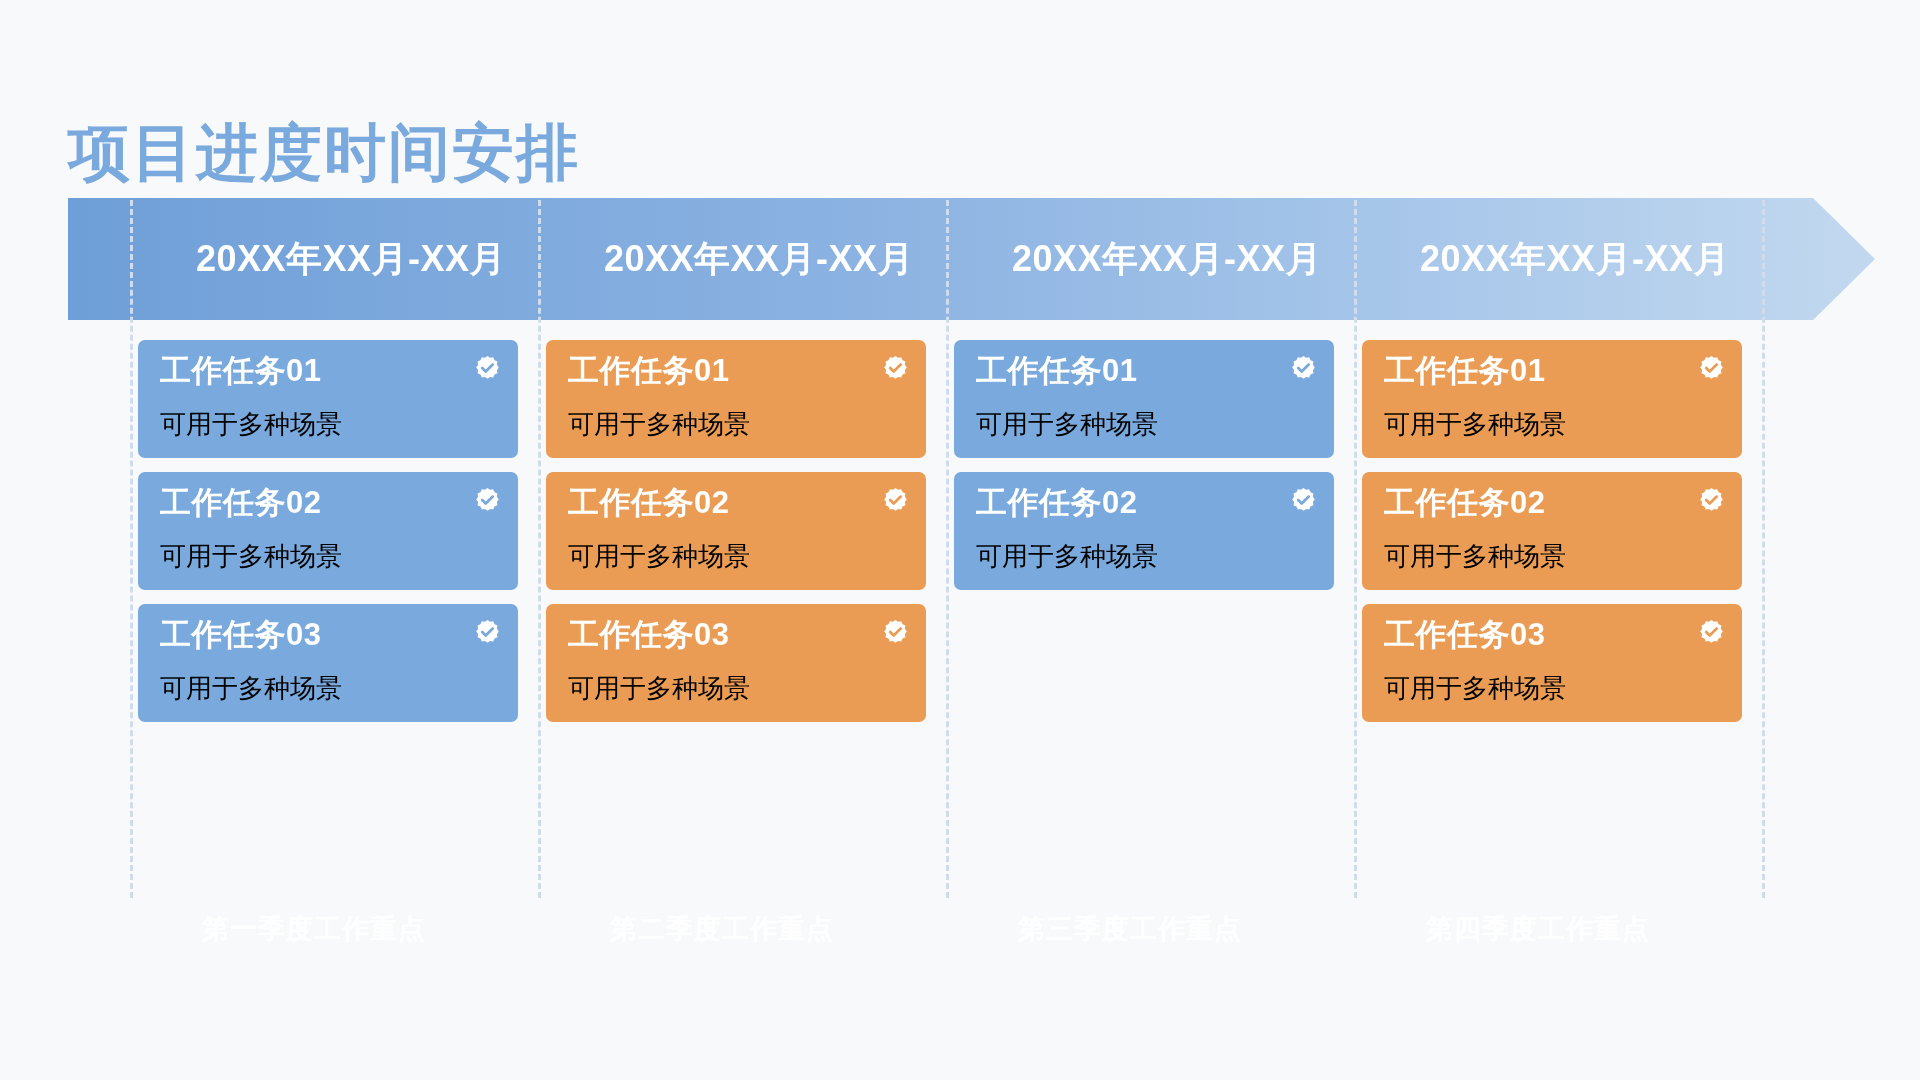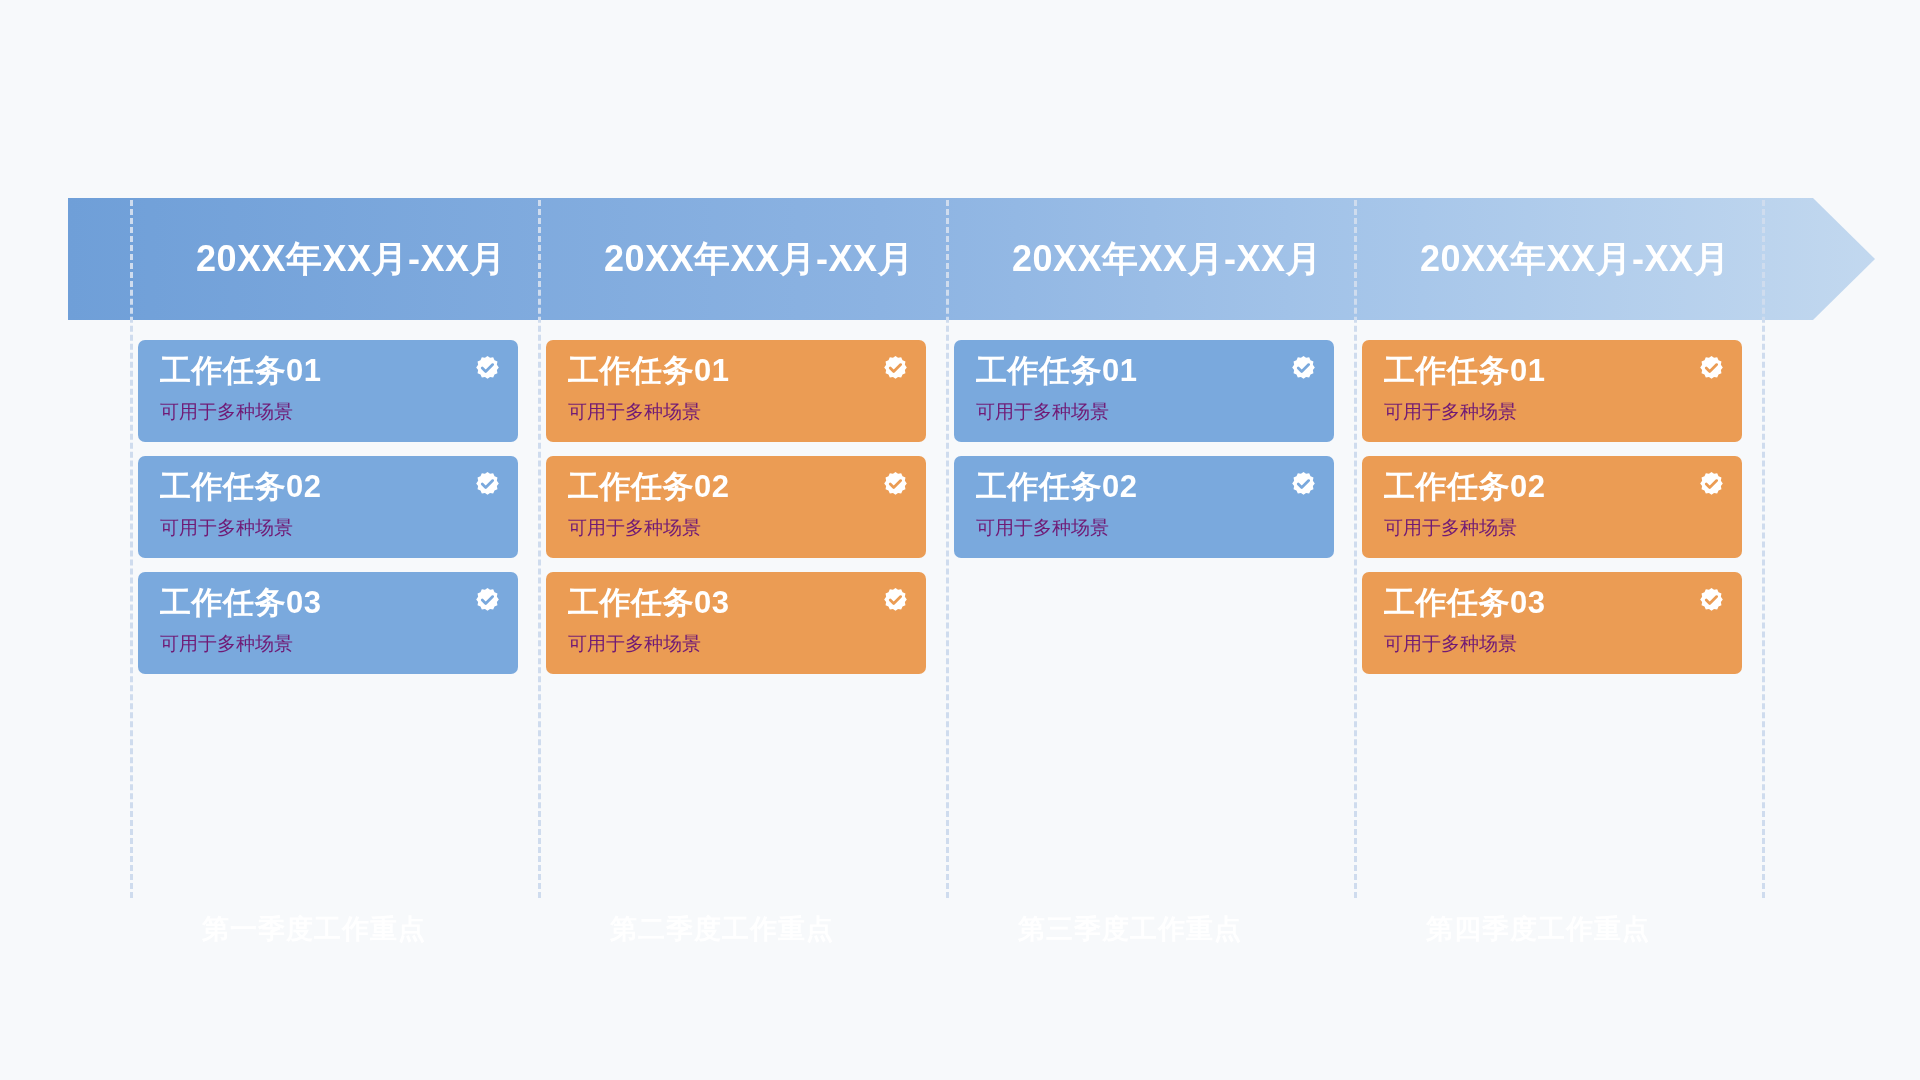--- a/index.html
+++ b/index.html
@@ -88,44 +88,44 @@
   }
   .column {
     position: absolute;
     top: 0;
     width: 380px;
   }
 
   .card {
     position: relative;
     width: 380px;
-    height: 102px;
+    height: 118px;
     border-radius: 7px;
     margin-bottom: 14px;
     box-sizing: border-box;
     padding: 14px 20px 0 22px;
     overflow: hidden;
   }
   .card.blue   { background: #7aa9dd; }
   .card.orange { background: #eb9c54; }
 
   .card-title {
     color: #ffffff;
     font-size: 31px;
     font-weight: bold;
     line-height: 1.12;
     letter-spacing: 0.5px;
     white-space: nowrap;
   }
   .card-sub {
-    color: #701a75;
-    font-size: 19px;
+    color: #000000;
+    font-size: 26px;
     font-weight: normal;
     line-height: 1.2;
-    margin-top: 12px;
+    margin-top: 20px;
     white-space: nowrap;
   }
 
   .badge {
     position: absolute;
     right: 17px;
     top: 15px;
     width: 27px;
     height: 27px;
   }
@@ -157,20 +157,21 @@
     clip-path: polygon(0 0, calc(100% - 44px) 0, 100% 50%, calc(100% - 44px) 100%, 0 100%);
     padding-right: 32px;
     box-sizing: border-box;
   }
 </style>
 </head>
 <body>
 
 <div id="slide">
 
+  <div id="page-title">项目进度时间安排</div>
 
   <div id="header-band">
     <div class="header-cell c1">20XX年XX月-XX月</div>
     <div class="header-cell c2">20XX年XX月-XX月</div>
     <div class="header-cell c3">20XX年XX月-XX月</div>
     <div class="header-cell c4">20XX年XX月-XX月</div>
   </div>
 
   <div class="divider" style="left:130px"></div>
   <div class="divider" style="left:538px"></div>

